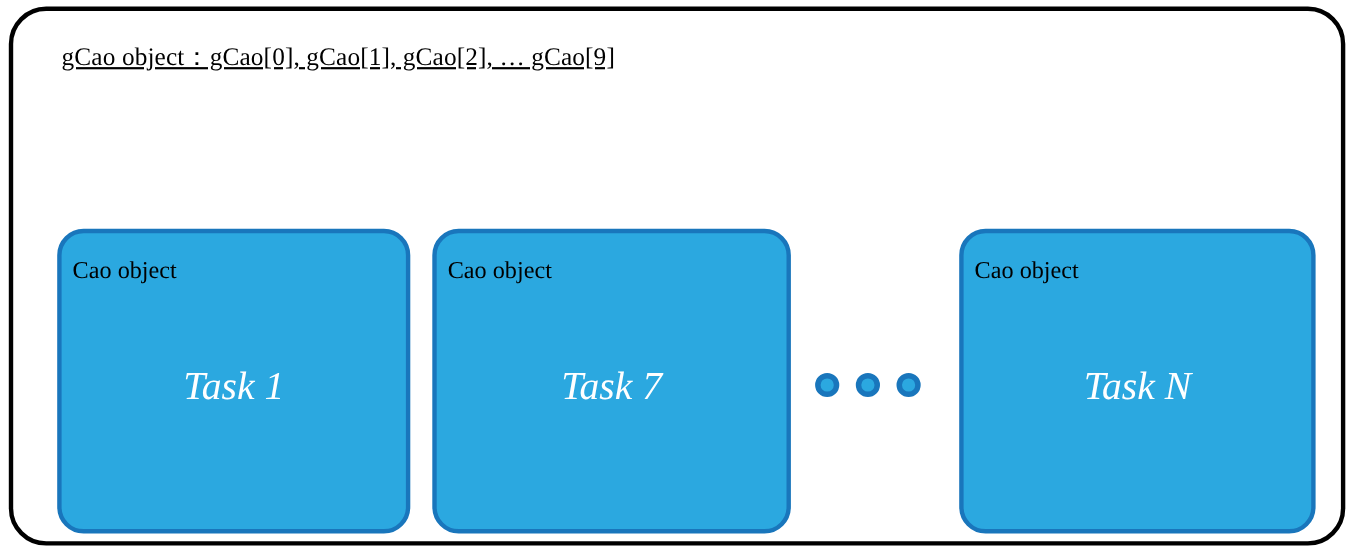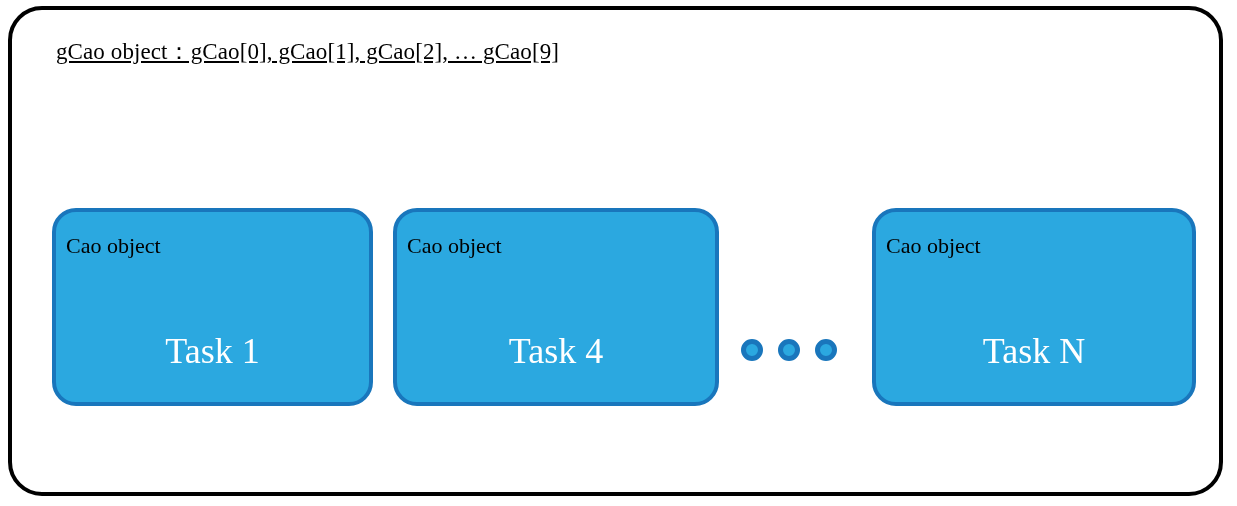--- a/index.html
+++ b/index.html
@@ -45,21 +45,21 @@
   .task-row {
     position: absolute;
     left: 0;
     top: 0;
     width: 1237px;
     height: 506px;
   }
   .task-box {
     position: absolute;
     top: 208px;
-    height: 198px;
+    height: 277px;
     background: #2BA8E0;
     border: 4px solid #1976BC;
     border-radius: 24px;
     box-sizing: border-box;
   }
   .task-box.box-1 { left: 52px;  width: 321px; }
   .task-box.box-2 { left: 393px; width: 326px; }
   .task-box.box-3 { left: 872px; width: 324px; }
 
   .box-label {
@@ -74,20 +74,21 @@
   .box-title {
     position: absolute;
     left: 0;
     right: 0;
     top: 118px;
     text-align: center;
     font-size: 36px;
     line-height: 42px;
     color: #ffffff;
     white-space: nowrap;
+    font-style: italic;
   }
   
   .ellipsis-group {
     position: absolute;
     left: 741px;
     top: 339px;
     width: 100px;
     height: 24px;
   }
   .ellipsis-dot {
@@ -115,21 +116,21 @@
 
   <div class="task-row">
 
     <div class="task-box box-1">
       <div class="box-label">Cao object</div>
       <div class="box-title">Task 1</div>
     </div>
 
     <div class="task-box box-2">
       <div class="box-label">Cao object</div>
-      <div class="box-title">Task 4</div>
+      <div class="box-title">Task 7</div>
     </div>
 
     <div class="ellipsis-group">
       <span class="ellipsis-dot dot-1"></span>
       <span class="ellipsis-dot dot-2"></span>
       <span class="ellipsis-dot dot-3"></span>
     </div>
 
     <div class="task-box box-3">
       <div class="box-label">Cao object</div>

